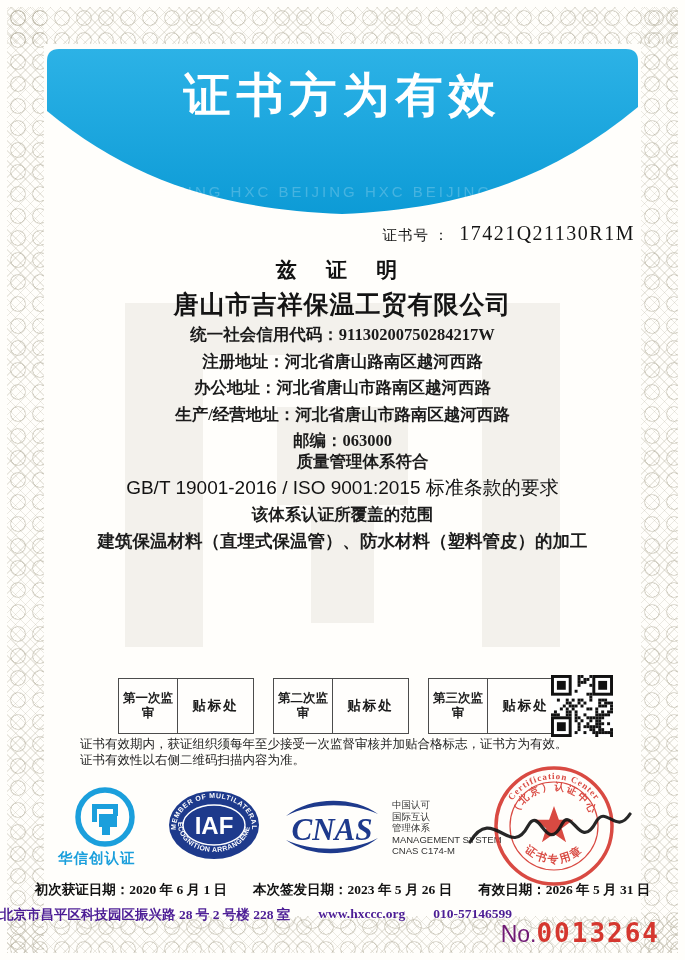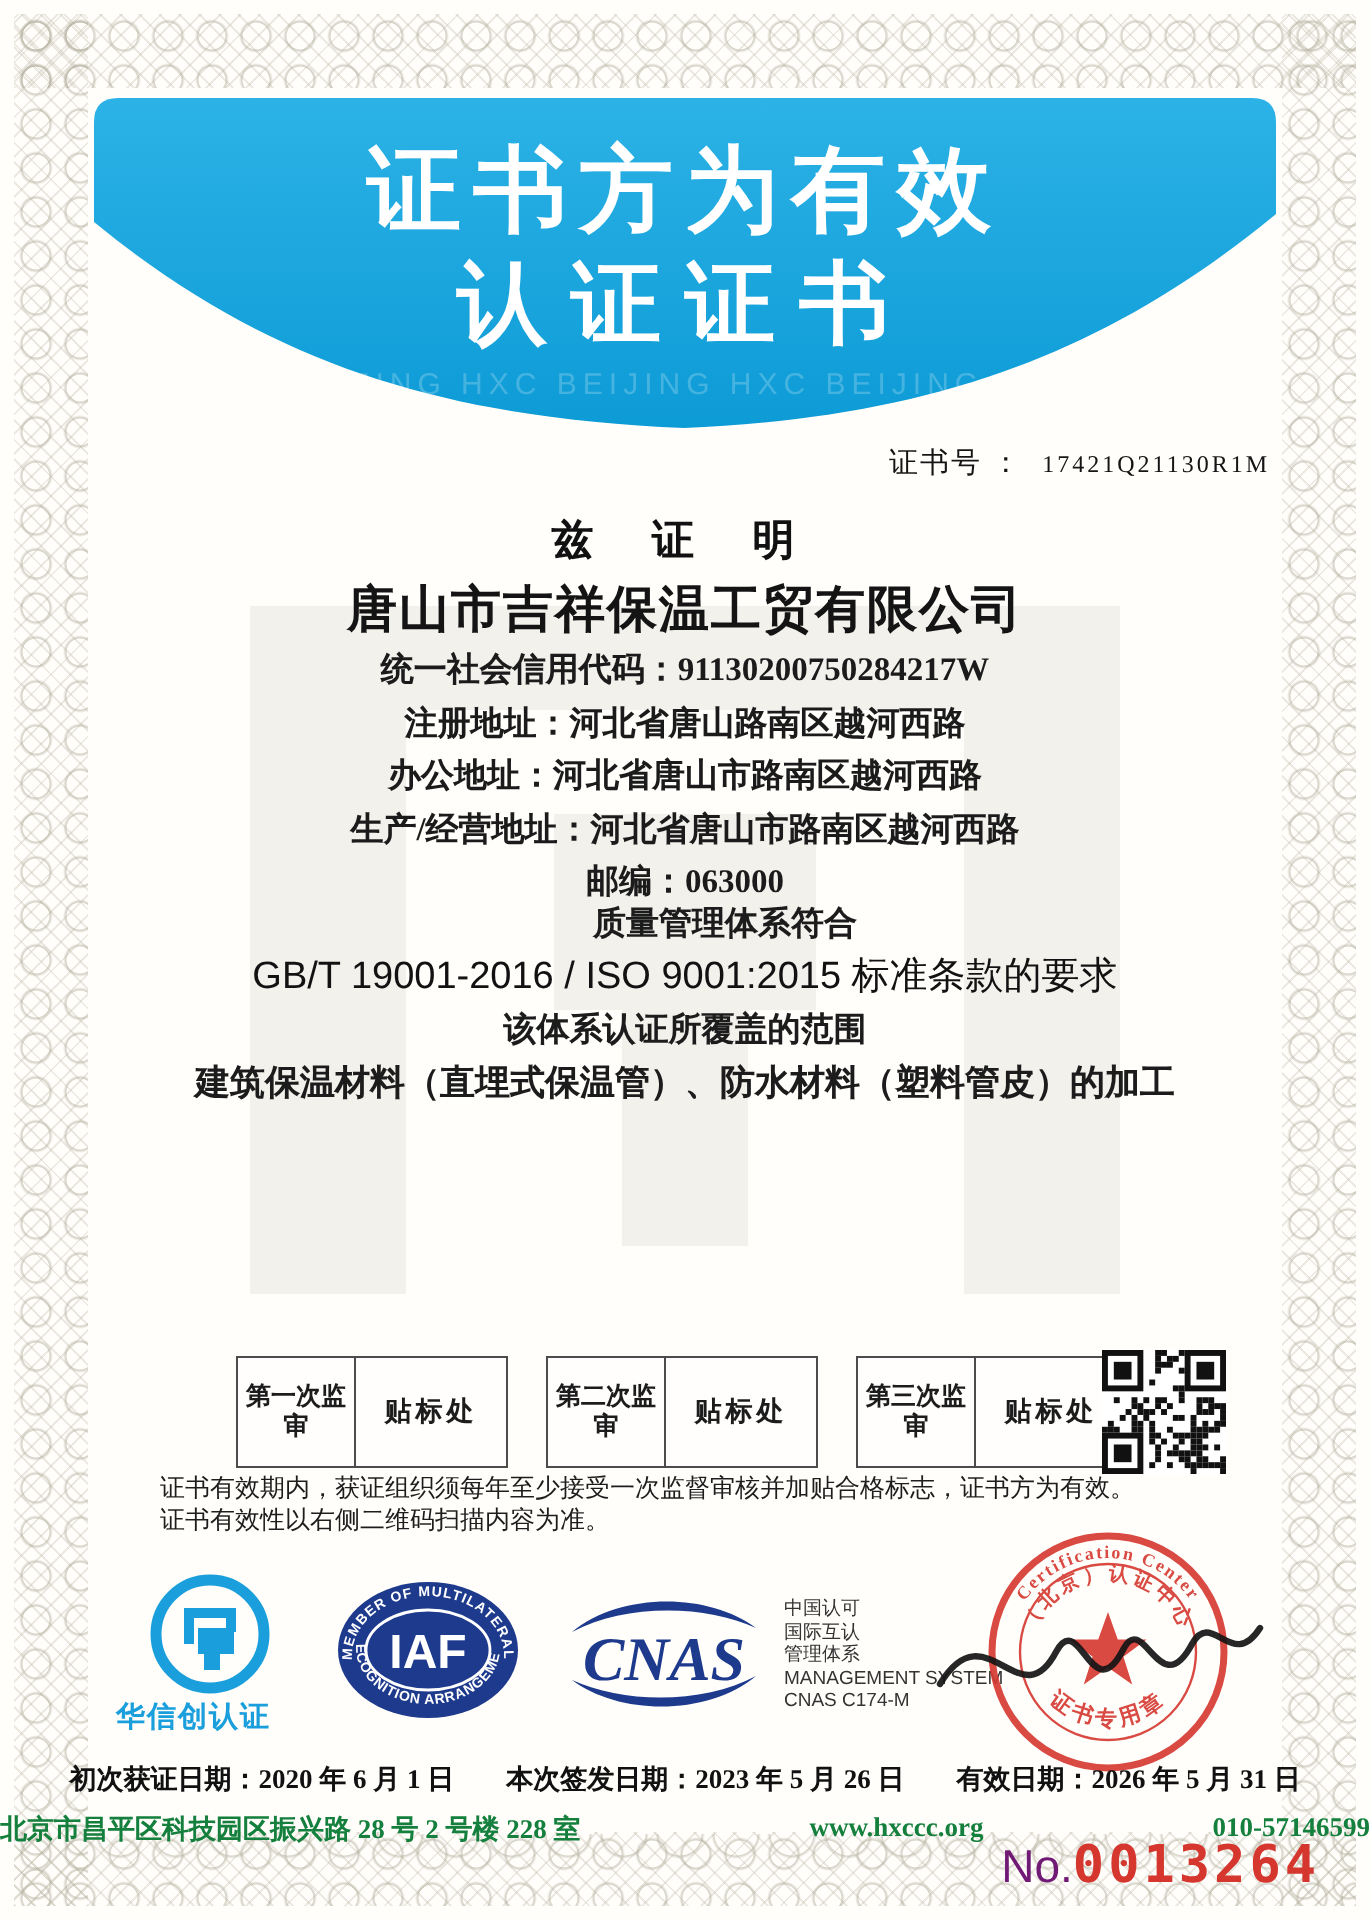--- a/index.html
+++ b/index.html
@@ -25,21 +25,21 @@
   .watermark{position:absolute;left:125px;top:295px;z-index:0;opacity:.55;}
   
   .banner{position:absolute;left:47px;top:47px;z-index:1;}
   .title-wrap{position:absolute;left:0;right:0;z-index:2;text-align:center;color:#fff;font-weight:bold;}
   .title1{top:64px;font-size:47px;letter-spacing:6px;}
   .title2{top:122px;font-size:45px;letter-spacing:12px;}
   
   .abs{position:absolute;z-index:2;}
   .center{left:0;right:0;text-align:center;}
   .cert-no{top:222px;right:50px;font-size:14.5px;letter-spacing:1px;color:#151515;}
-  .cert-no .val{font-size:12px;margin-left:10px;letter-spacing:1.5px;}
+  .cert-no .val{font-size:20px;margin-left:10px;letter-spacing:1.5px;}
   .attest{top:256px;font-size:21px;font-weight:700;letter-spacing:12px;color:#111;}
   .company{top:288px;font-size:25px;font-weight:700;letter-spacing:1px;color:#141414;}
   .infoblock{top:322px;font-size:16.5px;font-weight:700;line-height:26.5px;color:#1b1b1b;}
   .conform{top:451px;font-size:16.5px;font-weight:700;padding-left:40px;}
   .standard{top:475px;font-size:19px;font-weight:400;font-family:"Liberation Sans",sans-serif;color:#121212;}
   .scope-label{top:504px;font-size:16.5px;font-weight:700;}
   .scope{top:529px;font-size:17.5px;font-weight:700;}
   
   .audit-row{position:absolute;left:80px;top:678px;display:flex;gap:19px;z-index:2;padding-left:38px;}
   .audit-box{display:flex;width:136px;height:56px;border:1.5px solid #4c4c4c;box-sizing:border-box;background:rgba(255,255,255,.4);}
@@ -50,21 +50,21 @@
   
   .notes{left:80px;top:736px;width:500px;font-size:12.5px;line-height:16px;color:#1d1d1d;}
   
   .logo{position:absolute;z-index:2;}
   .hxc-caption{position:absolute;left:58px;top:849px;width:120px;text-align:left;z-index:2;
     font-family:"Liberation Sans",sans-serif;font-size:14.5px;font-weight:700;color:#1b9fdc;letter-spacing:1px;}
   .cnas-caption{position:absolute;left:392px;top:799px;z-index:2;font-family:"Liberation Sans",sans-serif;
     font-size:9.5px;line-height:11.5px;color:#333;}
   
   .dates{top:881px;display:flex;justify-content:center;gap:26px;font-size:13.5px;font-weight:700;color:#111;}
-  .contact{top:906px;display:flex;justify-content:space-between;gap:28px;font-size:13.5px;font-weight:700;color:#15803d;}
+  .contact{top:906px;display:flex;justify-content:flex-start;gap:28px;font-size:13.5px;font-weight:700;color:#4c1d95;}
   .serial{position:absolute;right:25px;top:918px;z-index:3;display:flex;align-items:baseline;}
   .serial .no{font-family:"Liberation Sans",sans-serif;font-size:23px;color:#701a75;}
   .serial .digits{font-family:"DejaVu Sans Mono",monospace;font-size:26px;font-weight:700;color:#d5372f;letter-spacing:2px;}
 </style>
 </head>
 <body>
 
 <div class="page">
 
   <div class="lace top"></div>
@@ -87,21 +87,20 @@
     <defs>
       <linearGradient id="bgrad" x1="0" y1="0" x2="0" y2="1">
         <stop offset="0" stop-color="#2cb2e6"></stop>
         <stop offset="1" stop-color="#0d9bd6"></stop>
       </linearGradient>
     </defs>
     <path d="M 0 64 L 0 14 Q 0 2 12 2 L 579 2 Q 591 2 591 14 L 591 60 C 500 135 410 162 295 167 C 180 162 90 138 0 64 Z" fill="url(#bgrad)"></path>
     <text x="295" y="150" text-anchor="middle" font-family="Liberation Sans, sans-serif" font-size="15" letter-spacing="3" fill="rgba(255,255,255,0.22)">BEIJING HXC  BEIJING HXC  BEIJING HXC</text>
   </svg>
   <div class="title-wrap title1 abs">证书方为有效</div>
-  <div class="title-wrap title2 abs">认证证书</div>
 
   <div class="abs cert-no">
     <span>证书号 ：</span><span class="val">17421Q21130R1M</span>
   </div>
 
   <div class="abs center attest">兹 证 明</div>
   <div class="abs center company">唐山市吉祥保温工贸有限公司</div>
 
   <div class="abs center infoblock">
     <div>统一社会信用代码：91130200750284217W</div>

